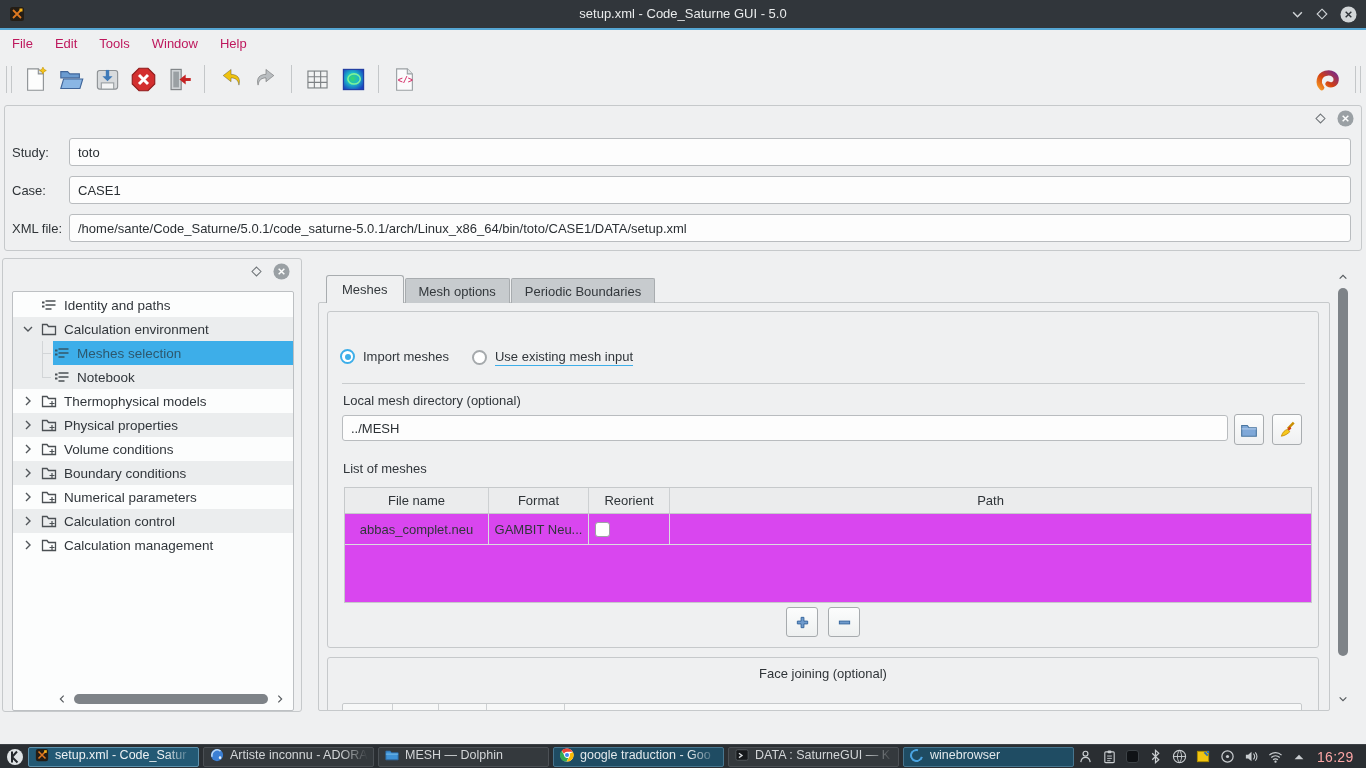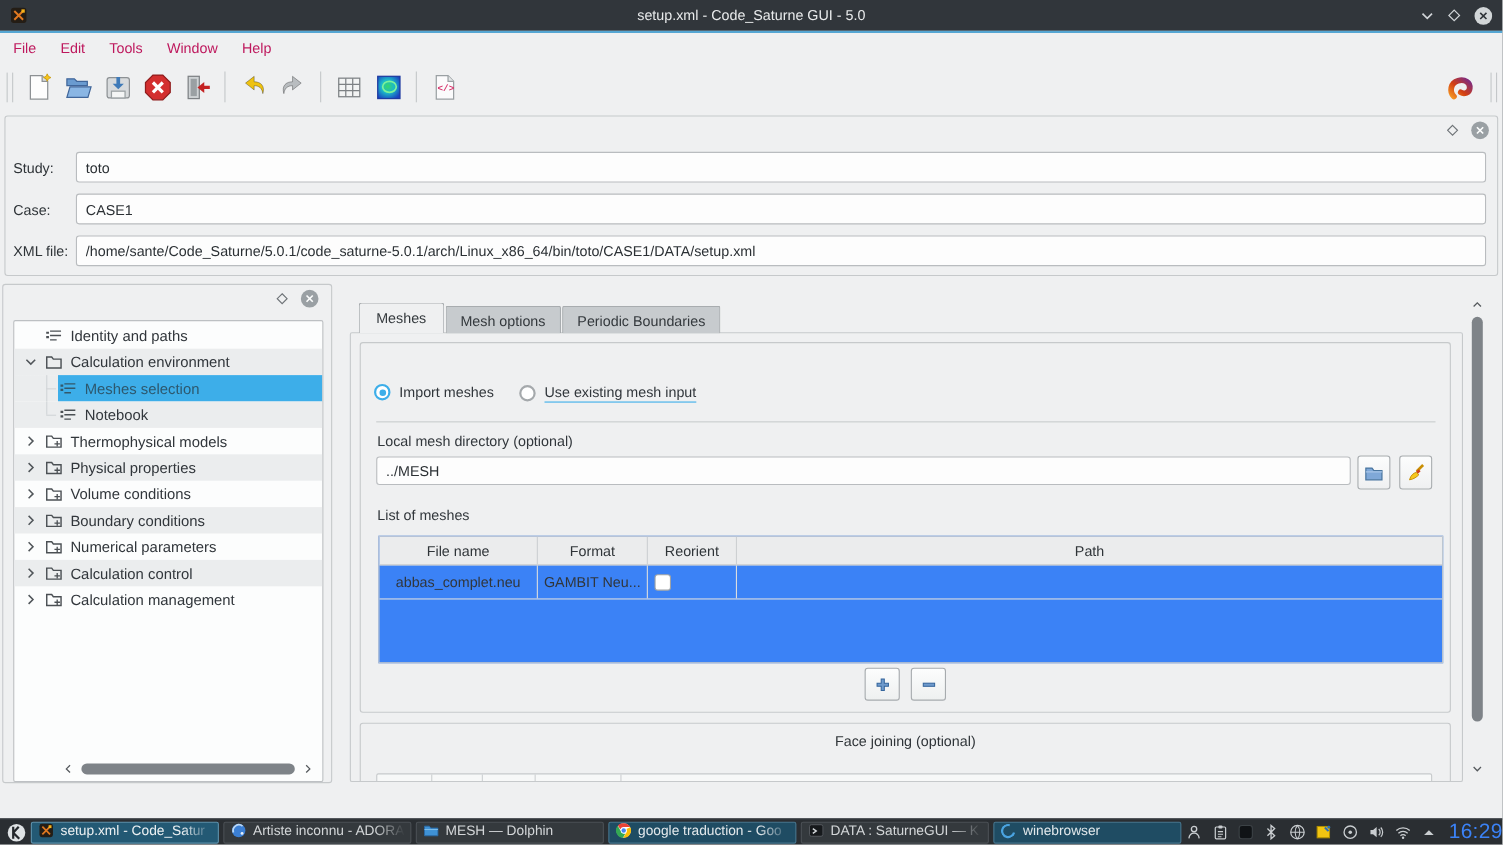--- a/index.html
+++ b/index.html
@@ -82,21 +82,21 @@
   .radio.link .rlabel{border-bottom:1px solid #3daee9;padding-bottom:1px}
   .hsep{position:absolute;left:14px;right:13px;top:71px;height:1px;background:#c9ccce}
   .dir-label{position:absolute;top:81px;left:15px}
   .dir-input{position:absolute;top:103px;left:14px;width:886px;height:26px}
   .mini-btn{position:absolute;top:102px;width:30px;height:31px;background:linear-gradient(#fcfdfd,#eff0f1);
     border:1px solid #a9adb0;border-radius:3px;display:flex;align-items:center;justify-content:center}
   .b-folder{left:906px}.b-broom{left:944px}
   .list-label{position:absolute;top:149px;left:15px}
 
   
-  .mtable{position:absolute;left:16px;top:175px;width:968px;height:116px;background:#3b82f6;border:1px solid #c6c9cb}
+  .mtable{position:absolute;left:16px;top:175px;width:968px;height:116px;background:#d946ef;border:1px solid #c6c9cb}
   .mt-head{display:flex;height:26px;background:#ebeced;border-bottom:1px solid #c6c9cb}
   .mt-hc{display:flex;align-items:center;justify-content:center;border-right:1px solid #cdd0d2;color:#2f3438}
   .mt-hc:last-child{border-right:none}
   .c-file{width:144px;flex:none}.c-fmt{width:100px;flex:none}.c-reo{width:81px;flex:none}.c-path{flex:1}
   .mt-row{display:flex;height:31px;border-bottom:1px solid #dbdddf}
   .mt-td{display:flex;align-items:center;border-right:1px solid #dbdddf;padding:0 8px;justify-content:center;
     white-space:nowrap;overflow:hidden}
   .mt-td:last-child{border-right:none}
   .mt-td.c-reo{justify-content:flex-start;padding-left:6px}
   .cbox{width:15px;height:15px;border:1px solid #9ea2a5;border-radius:3px;background:#fff}
@@ -123,21 +123,21 @@
     background:#34393d;border:1px solid #4b5055;border-radius:2px;overflow:hidden;flex:none}
   .task.active{background:#235974;border-color:#5d91ac;color:#edf1f3}
   .task.hl{background:#1f4c63;border-color:#47758e;color:#e2e8eb}
   .task-icon{width:15px;height:15px;flex:none;display:flex;align-items:center;justify-content:center}
   .task-label{white-space:nowrap;overflow:hidden;flex:1;
     -webkit-mask-image:linear-gradient(90deg,#000 80%,transparent);mask-image:linear-gradient(90deg,#000 80%,transparent)}
   .tray{margin-left:auto;display:flex;align-items:center;gap:9px;padding-right:6px;color:#c9cdd0}
   .tray svg{display:block}
   .spinner{width:13px;height:13px;border-radius:50%;border:2.5px solid #4aa3e0;border-right-color:transparent;transform:rotate(-30deg)}
   .widget-sq{width:13px;height:13px;background:#101316;border:1px solid #3c4246;border-radius:3px}
-  .clock{font-size:19px;color:#3b82f6;margin:0 2px;letter-spacing:.3px}
+  .clock{font-size:14px;color:#fca5a5;margin:0 2px;letter-spacing:.3px}
 </style>
 </head>
 <body>
 
 <svg width="0" height="0" style="position:absolute">
   <defs>
     <radialGradient id="gcfd" cx="45%" cy="45%" r="65%">
       <stop offset="0%" stop-color="#35d96a"></stop>
         <stop offset="45%" stop-color="#1cb8c9"></stop>
         <stop offset="100%" stop-color="#1a41c0"></stop>

